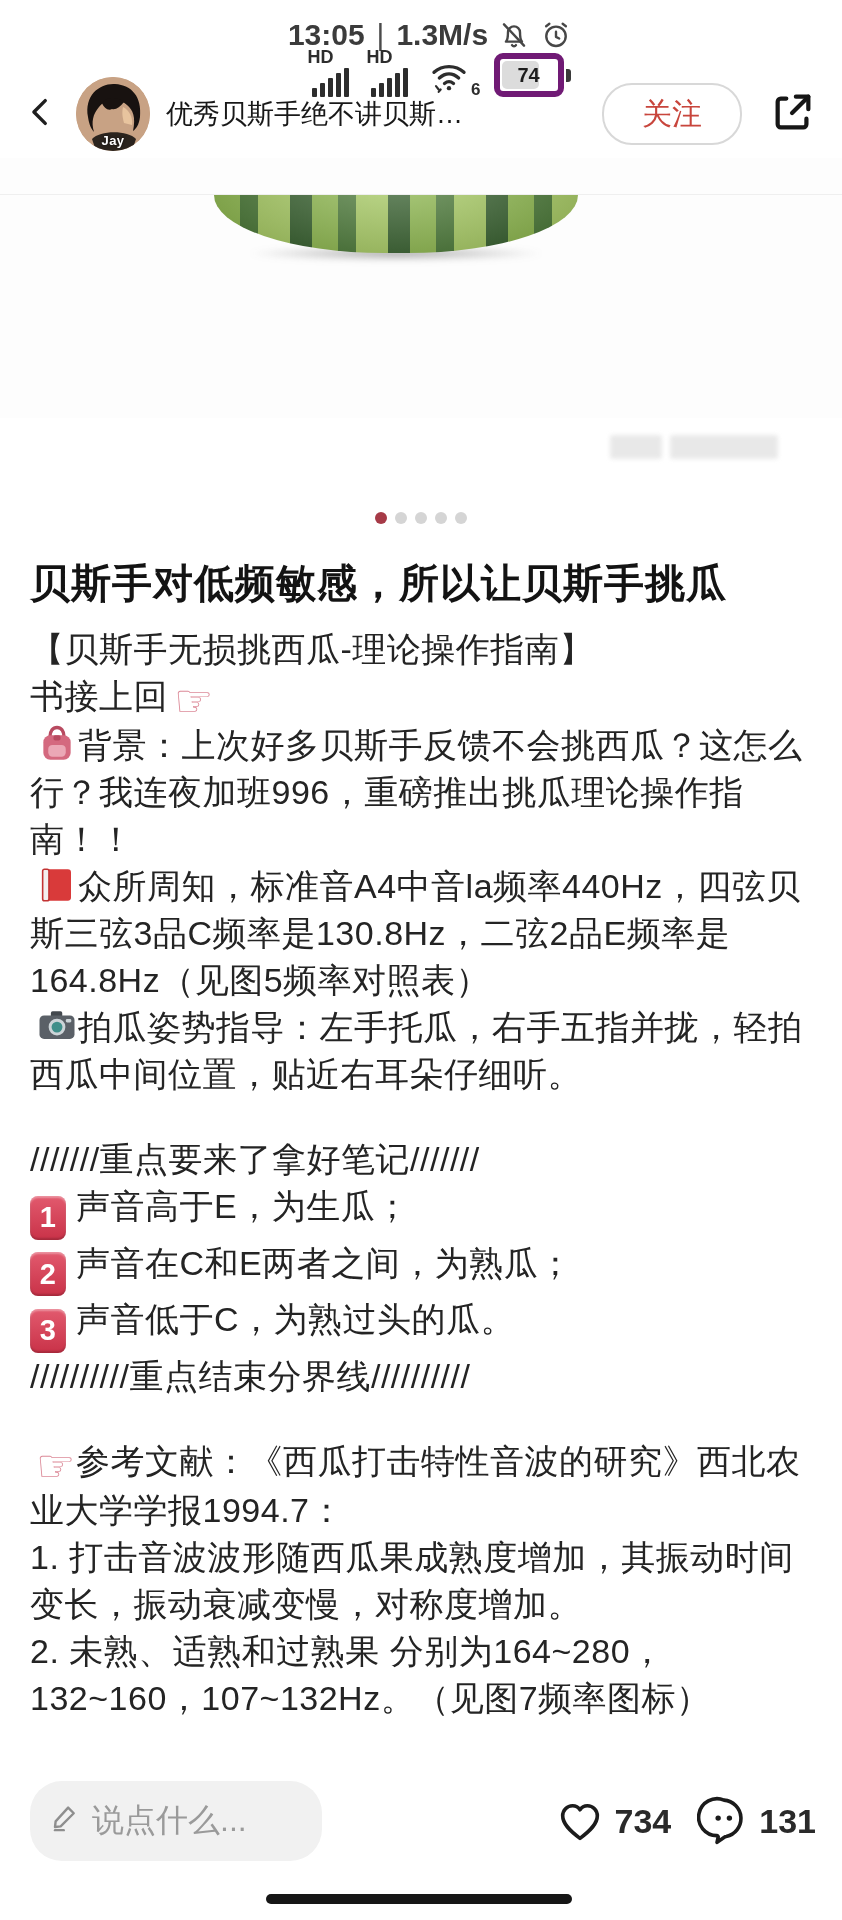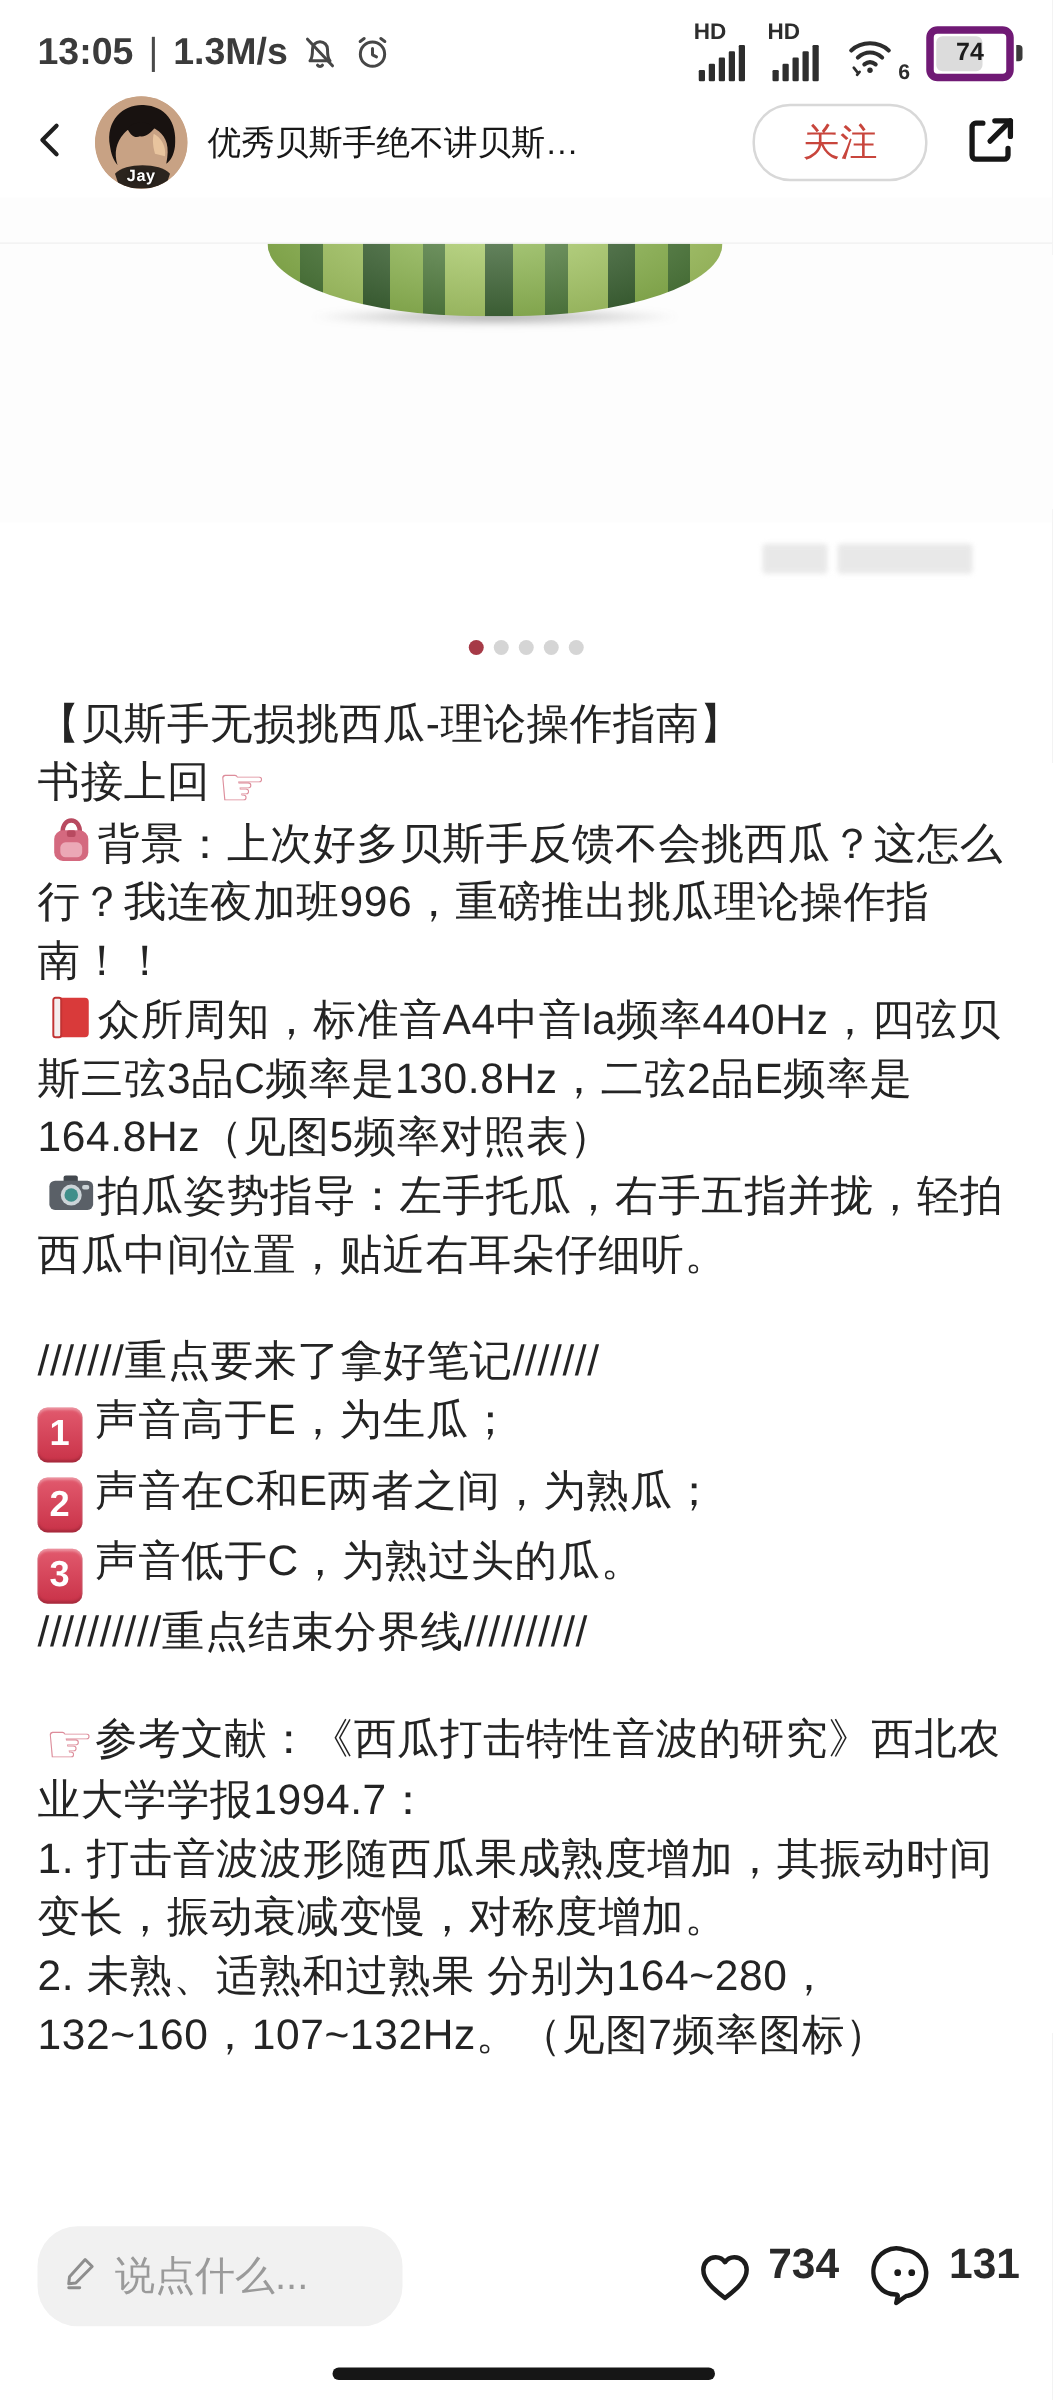--- a/index.html
+++ b/index.html
@@ -1,22 +1,22 @@
 <!DOCTYPE html>
 <html style="--follow-red: #c8453c; --star-yellow: #f7c440; --active-dot-red: #a63a47; --keycap-red: #c93248;"><head>
 <meta charset="utf-8">
 <style>
   html,body{margin:0;padding:0;background:#e9e9e9;}
   .screen{
     position:relative;width:842px;height:1920px;margin:0 auto;background:#ffffff;
     overflow:hidden;font-family:"Liberation Sans","DejaVu Sans",sans-serif;color:#222;
   }
   
-  .status-bar{position:absolute;top:18px;left:30px;right:24px;height:48px;
-    display:flex;align-items:center;justify-content:space-between;color:#3b3b3b;}
+  .status-bar{position:absolute;top:18px;left:30px;right:12px;height:48px;
+    display:flex;align-items:center;justify-content:space-between;color:#3b3b3b;flex-direction:column;}
   .sb-left{display:flex;align-items:center;gap:10px;font-size:30px;font-weight:600;}
   .sb-left .sep{margin:0 2px;color:#4a4a4a;font-weight:400;}
   .sb-left svg{display:block;}
   .sb-right{display:flex;align-items:flex-end;}
   .sig{position:relative;display:flex;align-items:flex-end;gap:3px;margin-left:22px;padding-top:16px;}
   .sig .hd{position:absolute;top:-5px;left:-4px;font-size:18px;font-weight:700;color:#2d2d2d;}
   .sig i{display:block;width:5px;background:#2d2d2d;border-radius:1px;}
   .sig .b1{height:9px}.sig .b2{height:14px}.sig .b3{height:19px}.sig .b4{height:24px}.sig .b5{height:29px}
   .wifi{position:relative;margin-left:20px;}
   .wifi svg{display:block;}
@@ -67,21 +67,21 @@
   .em .pr-glyph{font-family:"DejaVu Sans",sans-serif;color:#dd8d9b;font-size:44px;line-height:42px;display:block;}
   .keycap{display:inline-flex;width:36px;height:44px;border-radius:8px;
     background:linear-gradient(180deg,#e25a6e,var(--keycap-red,#c93248));color:#fff;font-size:29px;font-weight:700;
     align-items:center;justify-content:center;vertical-align:-9px;margin-right:10px;
     box-shadow:inset 0 2px 2px rgba(255,255,255,.35), inset 0 -2px 2px rgba(0,0,0,.18);}
   
   .footer{position:absolute;top:1778px;left:30px;right:26px;height:86px;display:flex;align-items:center;}
   .comment-pill{width:292px;height:80px;background:#f1f1f1;border-radius:32px;display:flex;
     align-items:center;padding:0 20px;gap:12px;color:#9a9a9a;font-size:32px;cursor:text;box-sizing:border-box;}
   .acts{margin-left:auto;display:flex;align-items:center;}
-  .act{display:flex;align-items:flex-start;gap:8px;margin-left:26px;cursor:pointer;}
+  .act{display:flex;align-items:center;gap:8px;margin-left:26px;cursor:pointer;}
   .act .cnt{font-size:34px;font-weight:600;color:#2a2a2a;}
   .home-indicator{position:absolute;top:1894px;left:266px;width:306px;height:10px;border-radius:6px;background:#161616;}
 </style>
 </head>
 <body>
 
 <div class="screen">
 
   <div class="status-bar">
     <div class="sb-left">
@@ -185,20 +185,21 @@
     </div>
   <div class="carousel-dots">
       <span class="dot active"></span>
       <span class="dot"></span>
       <span class="dot"></span>
       <span class="dot"></span>
       <span class="dot"></span>
     </div>
 
   <div class="content">
+    <h1 class="post-title">贝斯手对低频敏感，所以让贝斯手挑瓜</h1>
     <div>
         <p class="bp">【贝斯手无损挑西瓜-理论操作指南】</p>
         <p class="bp">书接上回<span class="em"><span class="pr-glyph">☞</span></span></p>
         <p class="bp"><span class="em"><svg viewBox="0 0 24 24">
               <path d="M8 8 C8 4.5 9.8 2.5 12 2.5 S16 4.5 16 8" fill="none" stroke="#b84a60" stroke-width="2"></path>
               <rect x="4.2" y="7" width="15.6" height="14" rx="4" fill="#d4697f"></rect>
               <rect x="7" y="12.5" width="10" height="6.8" rx="2.4" fill="#eba8b6"></rect>
               <rect x="10" y="7" width="4" height="3" rx="1" fill="#b84a60"></rect>
             </svg></span>背景：上次好多贝斯手反馈不会挑西瓜？这怎么行？我连夜加班996，重磅推出挑瓜理论操作指南！！</p>
         <p class="bp"><span class="em"><svg viewBox="0 0 24 24">

